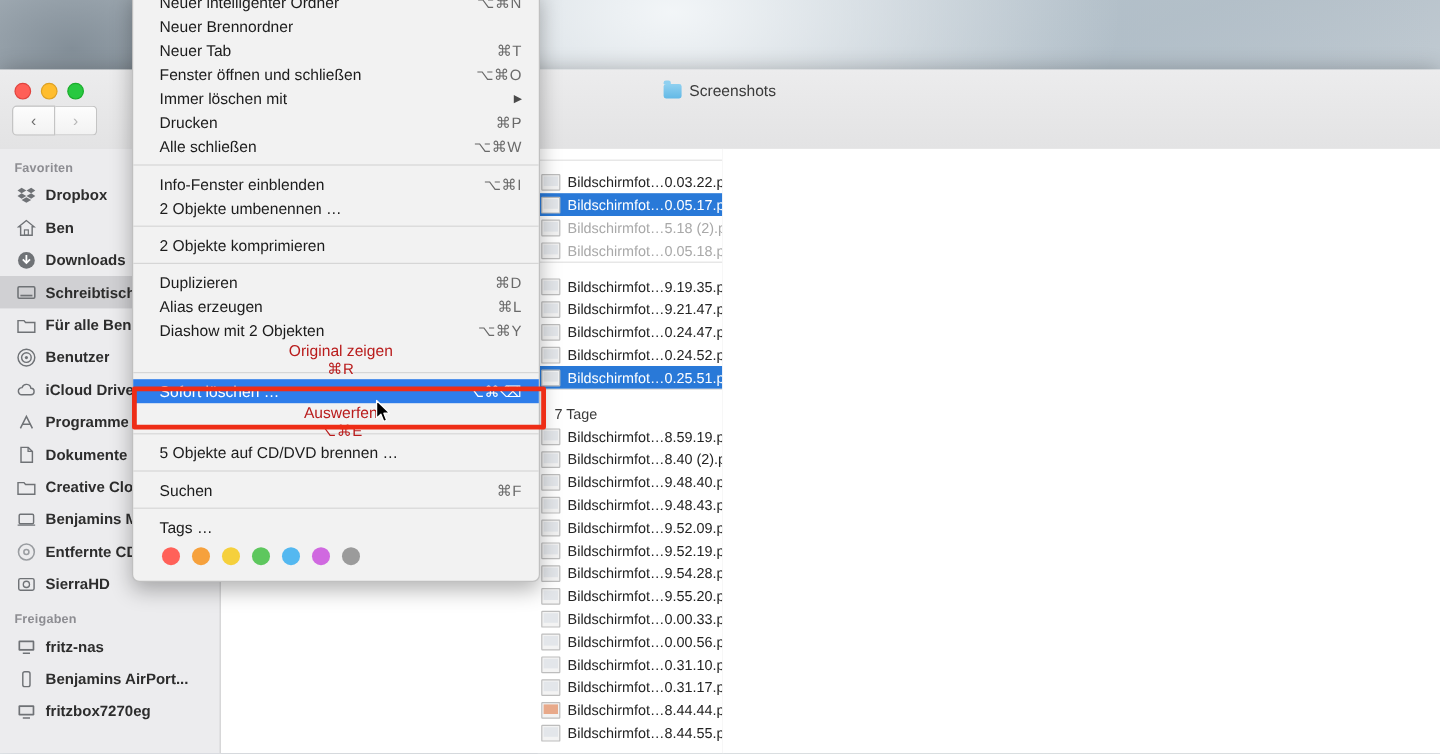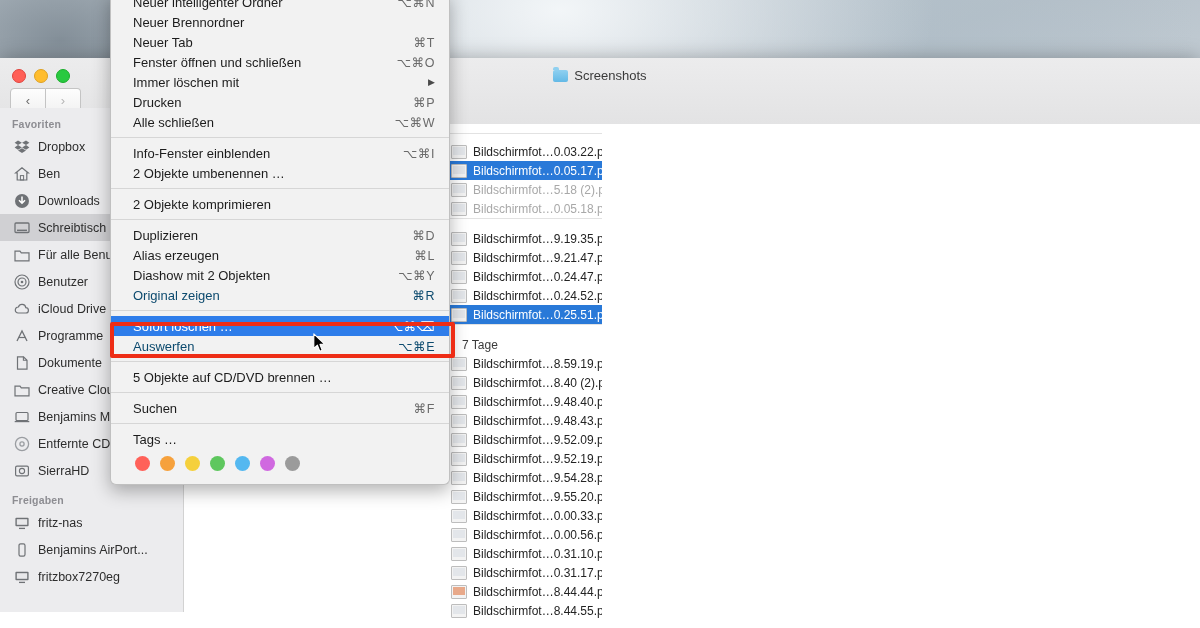--- a/index.html
+++ b/index.html
@@ -89,35 +89,35 @@
     background:#fff;border:1px solid #c6c6c6;border-radius:12px;
   }
   .mag{
     position:absolute;right:8px;top:5px;width:9px;height:9px;
     border:1.4px solid #8a8a8a;border-radius:50%;
   }
   .mag:after{content:"";position:absolute;right:-4px;bottom:-3px;width:5px;height:1.4px;background:#8a8a8a;transform:rotate(45deg);}
 
   
   #sidebar{
-    position:absolute;left:0;top:50px;width:183px;height:504px;
+    position:absolute;left:0;top:66px;width:183px;height:504px;
     background:#ececee;border-right:1px solid #d2d2d2;
     font-size:12.5px;color:#2d2d2d;overflow:hidden;
   }
   .sb-head{
     padding:10px 0 3px 12px;font-size:10.5px;color:#8d8d92;font-weight:bold;letter-spacing:.2px;
   }
   .sb-item{
     height:27px;display:flex;align-items:center;gap:8px;padding-left:14px;
     white-space:nowrap;overflow:hidden;
   }
   .sb-item.sel{background:#d0d0d3;text-align:center;}
   .sb-ico{width:16px;height:16px;flex:0 0 16px;position:relative;color:#6f7276;}
   .sb-ico svg{display:block;}
-  .sb-label{overflow:hidden;text-overflow:clip;}
+  .sb-label{overflow:hidden;text-overflow:clip;font-weight:bold;}
 
   
   #colwrap{
     position:absolute;left:448px;top:66px;width:154px;height:504px;
     background:#ffffff;border-right:1px solid #dcdcdc;overflow:hidden;
     font-size:12px;color:#232323;
   }
   #colwrap2{
     position:absolute;left:602px;top:66px;width:598px;height:504px;background:#fff;
   }
@@ -148,21 +148,21 @@
     font-size:13px;color:#1c1c1c;
     padding-bottom:4px;
     z-index:40;
   }
   .mi{
     height:20px;display:flex;align-items:center;
     padding:0 14px 0 22px;justify-content:space-between;
   }
   .mi .lbl{white-space:nowrap;}
   .mi .key{color:#6a6a6a;font-size:12.5px;letter-spacing:.5px;}
-  .mi.dis,.mi.dis .key{color:#0c4a6e;}
+  .mi.dis,.mi.dis .key{color:#b91c1c;flex-direction:column;}
   .mi.hl{background:#2e7dea;color:#fff;}
   .mi.hl .key{color:#fff;}
   .msep{height:1px;background:#d6d6d6;margin:5px 0;}
   .arrow{font-size:9px;color:#4a4a4a;}
 
   .tagdots{display:flex;gap:10px;padding:7px 0 9px 24px;}
   .dot{width:15px;height:15px;border-radius:50%;}
 
   
   #redbox{

